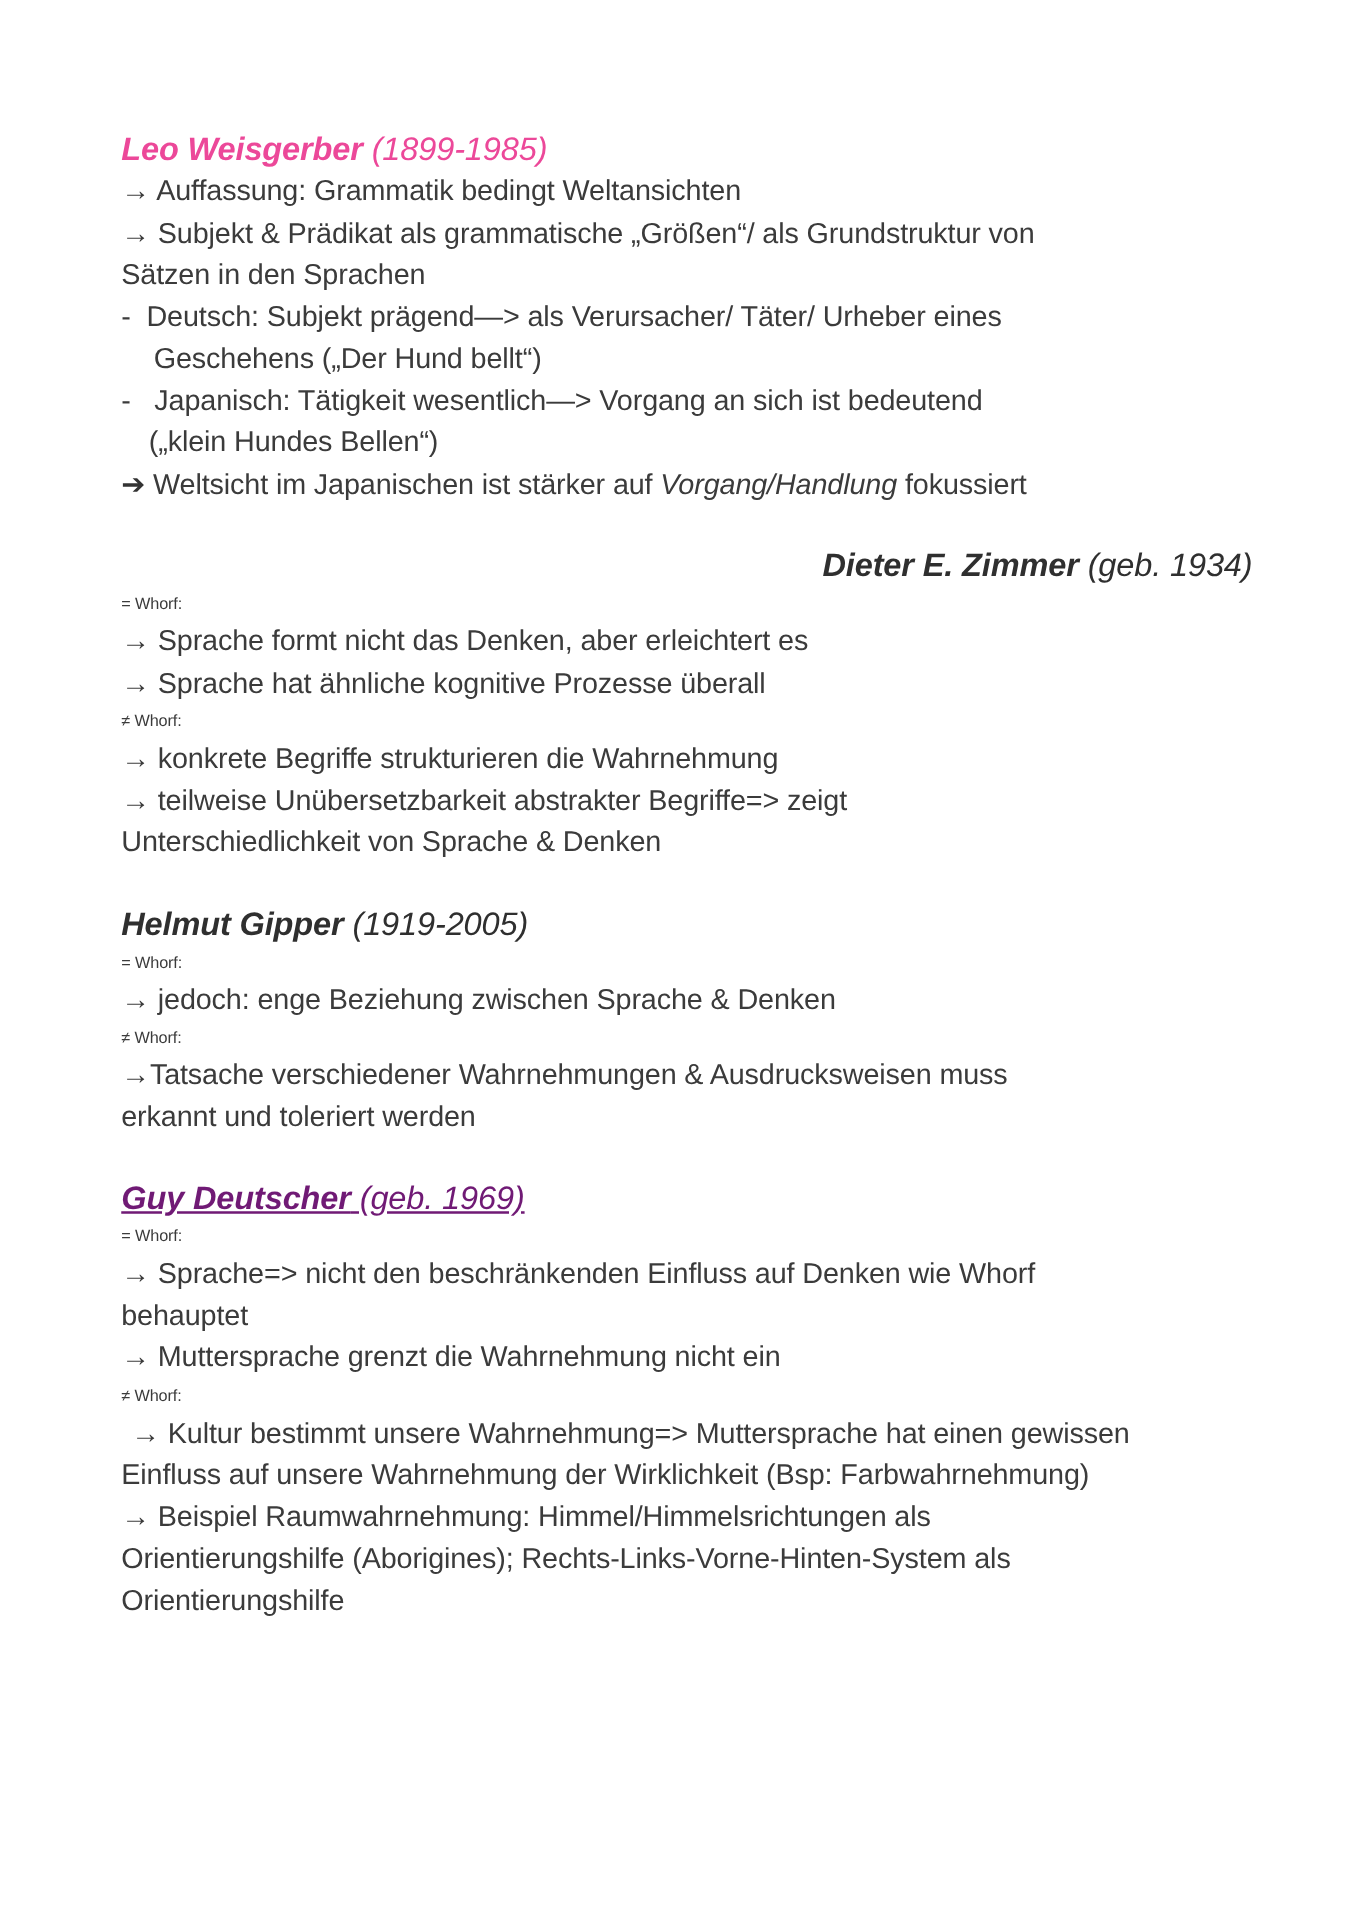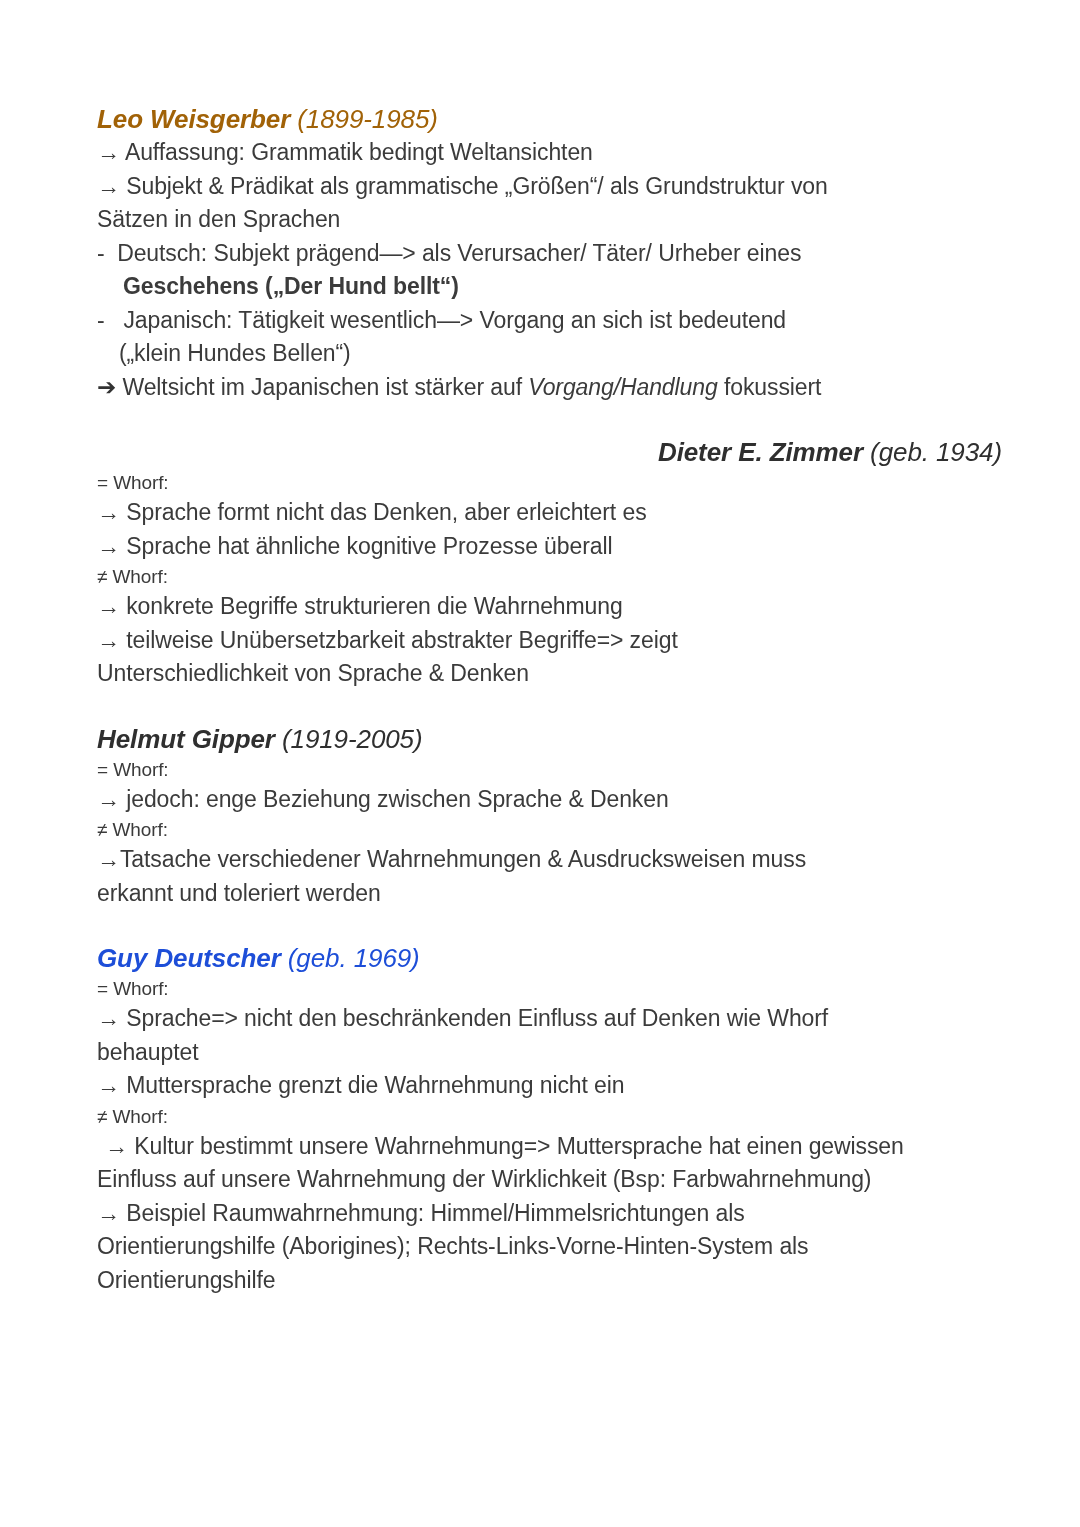--- a/index.html
+++ b/index.html
@@ -28,38 +28,38 @@
     white-space: pre-wrap;
   }
   .heading-name { font-weight: bold; font-style: italic; }
   .heading-dates { font-style: italic; }
   .line {
     font-size: 23px;
     line-height: 33.5px;
     white-space: pre-wrap;
   }
   .line.small {
-    font-size: 19px;
+    font-size: 13px;
     line-height: 27px;
   }
   .marker { font-style: normal; }
   .marker.heavy { font-weight: bold; color: #333333; }
   .seg.italic { font-style: italic; }
 </style>
 </head>
 <body>
 
 <div class="page" style="background: rgb(255, 255, 255); color: rgb(59, 59, 59);">
     <div class="section">
-      <div class="heading" style="color: #a16207;"><span class="heading-name">Leo Weisgerber</span><span class="heading-dates"> (1899-1985)</span></div>
+      <div class="heading" style="color: #ec4899;"><span class="heading-name">Leo Weisgerber</span><span class="heading-dates"> (1899-1985)</span></div>
       <div class="line"><span class="marker">→ </span><span class="seg">Auffassung: Grammatik bedingt Weltansichten</span></div>
       <div class="line"><span class="marker">→ </span><span class="seg">Subjekt &amp; Prädikat als grammatische „Größen“/ als Grundstruktur von</span></div>
       <div class="line"><span class="seg">Sätzen in den Sprachen</span></div>
       <div class="line"><span class="marker">-  </span><span class="seg">Deutsch: Subjekt prägend—&gt; als Verursacher/ Täter/ Urheber eines</span></div>
-      <div class="line" style="padding-left: 26px; font-weight: bold;"><span class="seg">Geschehens („Der Hund bellt“)</span></div>
+      <div class="line" style="padding-left: 26px;"><span class="seg">Geschehens („Der Hund bellt“)</span></div>
       <div class="line"><span class="marker">-  </span><span class="seg"> Japanisch: Tätigkeit wesentlich—&gt; Vorgang an sich ist bedeutend</span></div>
       <div class="line" style="padding-left: 22px;"><span class="seg">(„klein Hundes Bellen“)</span></div>
       <div class="line"><span class="marker heavy">➔ </span><span class="seg">Weltsicht im Japanischen ist stärker auf </span><span class="seg italic">Vorgang/Handlung</span><span class="seg"> fokussiert</span></div>
     </div>
     <div class="section">
       <div class="heading" style="color: rgb(47, 47, 47); text-align: right;"><span class="heading-name">Dieter E. Zimmer</span><span class="heading-dates"> (geb. 1934)</span></div>
       <div class="line small"><span class="marker">= </span><span class="seg">Whorf:</span></div>
       <div class="line"><span class="marker">→ </span><span class="seg">Sprache formt nicht das Denken, aber erleichtert es</span></div>
       <div class="line"><span class="marker">→ </span><span class="seg">Sprache hat ähnliche kognitive Prozesse überall</span></div>
       <div class="line small"><span class="marker">≠ </span><span class="seg">Whorf:</span></div>
@@ -69,21 +69,21 @@
     </div>
     <div class="section">
       <div class="heading" style="color: rgb(47, 47, 47);"><span class="heading-name">Helmut Gipper</span><span class="heading-dates"> (1919-2005)</span></div>
       <div class="line small"><span class="marker">= </span><span class="seg">Whorf:</span></div>
       <div class="line"><span class="marker">→ </span><span class="seg">jedoch: enge Beziehung zwischen Sprache &amp; Denken</span></div>
       <div class="line small"><span class="marker">≠ </span><span class="seg">Whorf:</span></div>
       <div class="line"><span class="marker">→</span><span class="seg">Tatsache verschiedener Wahrnehmungen &amp; Ausdrucksweisen muss</span></div>
       <div class="line"><span class="seg">erkannt und toleriert werden</span></div>
     </div>
     <div class="section">
-      <div class="heading" style="color: #1d4ed8;"><span class="heading-name">Guy Deutscher</span><span class="heading-dates"> (geb. 1969)</span></div>
+      <div class="heading" style="color: #701a75; text-decoration: underline;"><span class="heading-name">Guy Deutscher</span><span class="heading-dates"> (geb. 1969)</span></div>
       <div class="line small"><span class="marker">= </span><span class="seg">Whorf:</span></div>
       <div class="line"><span class="marker">→ </span><span class="seg">Sprache=&gt; nicht den beschränkenden Einfluss auf Denken wie Whorf</span></div>
       <div class="line"><span class="seg">behauptet</span></div>
       <div class="line"><span class="marker">→ </span><span class="seg">Muttersprache grenzt die Wahrnehmung nicht ein</span></div>
       <div class="line small"><span class="marker">≠ </span><span class="seg">Whorf:</span></div>
       <div class="line" style="padding-left: 8px;"><span class="marker">→ </span><span class="seg">Kultur bestimmt unsere Wahrnehmung=&gt; Muttersprache hat einen gewissen</span></div>
       <div class="line"><span class="seg">Einfluss auf unsere Wahrnehmung der Wirklichkeit (Bsp: Farbwahrnehmung)</span></div>
       <div class="line"><span class="marker">→ </span><span class="seg">Beispiel Raumwahrnehmung: Himmel/Himmelsrichtungen als</span></div>
       <div class="line"><span class="seg">Orientierungshilfe (Aborigines); Rechts-Links-Vorne-Hinten-System als</span></div>
       <div class="line"><span class="seg">Orientierungshilfe</span></div>

